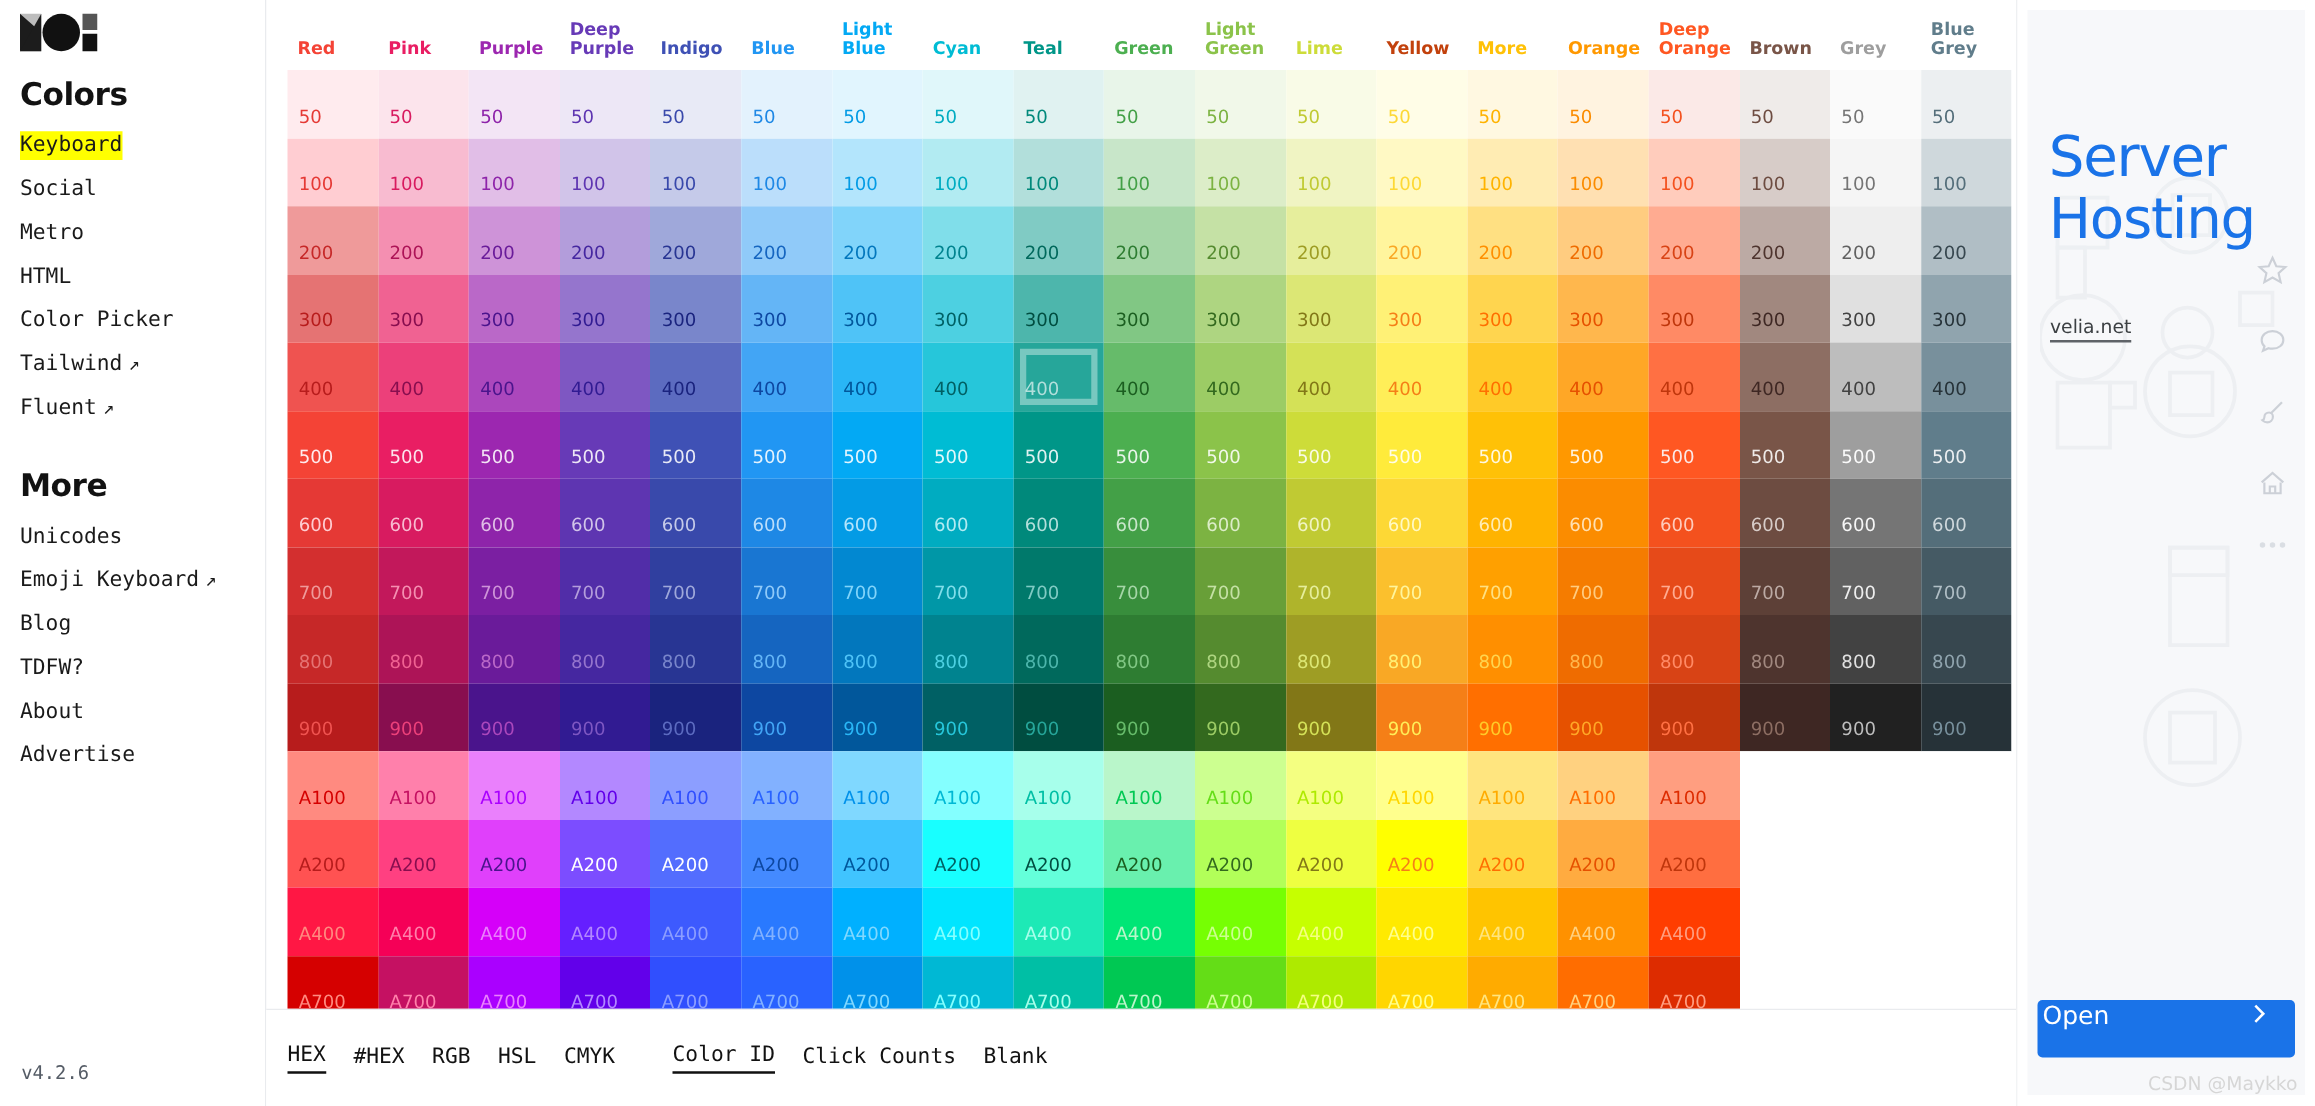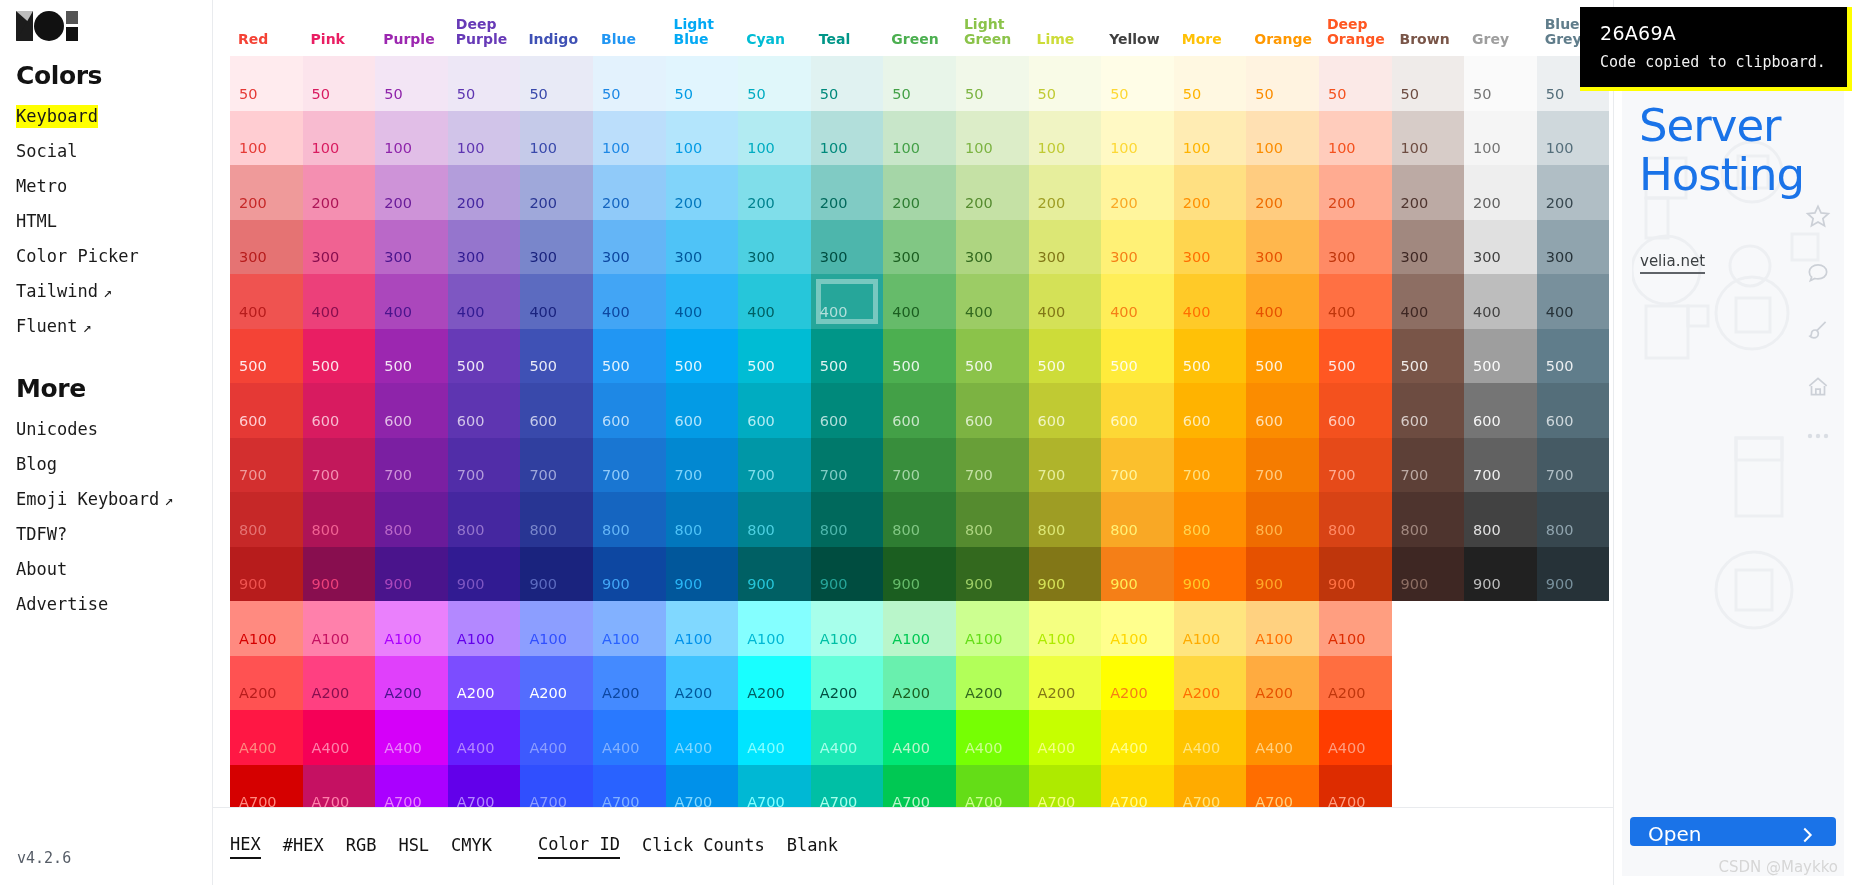--- a/index.html
+++ b/index.html
@@ -189,27 +189,27 @@
     width: 40px;
     display: flex;
     flex-direction: column;
     align-items: center;
     gap: 31px;
   }
   #ad-icons svg { opacity: 0.55; }
   #ad-open {
     position: absolute;
     left: 8px; bottom: 30px;
-    width: 206px; height: 29px;
+    width: 206px; height: 46px;
     background: #1a73e8;
     border-radius: 4px;
     display: flex;
-    align-items: flex-end;
+    align-items: flex-start;
     justify-content: space-between;
-    padding: 0 18px 0 18px;
+    padding: 0 18px 0 4px;
     cursor: pointer;
   }
   #ad-open span {
     font-family: "DejaVu Sans", "Liberation Sans", sans-serif;
     font-size: 20px;
     color: #fff;
   }
 
   
   #toast {
@@ -262,22 +262,22 @@
         <div class="side-head">Colors</div>
         <div class="side-item"><span class="hl">Keyboard</span></div>
         <div class="side-item"><span>Social</span></div>
         <div class="side-item"><span>Metro</span></div>
         <div class="side-item"><span>HTML</span></div>
         <div class="side-item"><span>Color Picker</span></div>
         <div class="side-item"><span>Tailwind</span><span class="ext">↗</span></div>
         <div class="side-item"><span>Fluent</span><span class="ext">↗</span></div>
         <div class="side-head more">More</div>
         <div class="side-item"><span>Unicodes</span></div>
+        <div class="side-item"><span>Emoji Keyboard</span><span class="ext">↗</span></div>
         <div class="side-item"><span>Blog</span></div>
-        <div class="side-item"><span>Emoji Keyboard</span><span class="ext">↗</span></div>
         <div class="side-item"><span>TDFW?</span></div>
         <div class="side-item"><span>About</span></div>
         <div class="side-item"><span>Advertise</span></div>
       </div>
     <div id="version">v4.2.6</div>
   </aside>
 
   <section id="main">
     <div id="grid-wrap">
       <div id="header-row">
@@ -289,21 +289,21 @@
           <div class="col-head" style="color: rgb(63, 81, 181);">Indigo</div>
           <div class="col-head" style="color: rgb(33, 150, 243);">Blue</div>
           <div class="col-head" style="color: rgb(3, 169, 244);">Light
 Blue</div>
           <div class="col-head" style="color: rgb(0, 188, 212);">Cyan</div>
           <div class="col-head" style="color: rgb(0, 150, 136);">Teal</div>
           <div class="col-head" style="color: rgb(76, 175, 80);">Green</div>
           <div class="col-head" style="color: rgb(139, 195, 74);">Light
 Green</div>
           <div class="col-head" style="color: rgb(205, 220, 57);">Lime</div>
-          <div class="col-head" style="color: #404040;">Yellow</div>
+          <div class="col-head" style="color: #c2410c;">Yellow</div>
           <div class="col-head" style="color: rgb(255, 193, 7);">More</div>
           <div class="col-head" style="color: rgb(255, 152, 0);">Orange</div>
           <div class="col-head" style="color: rgb(255, 87, 34);">Deep
 Orange</div>
           <div class="col-head" style="color: rgb(121, 85, 72);">Brown</div>
           <div class="col-head" style="color: rgb(158, 158, 158);">Grey</div>
           <div class="col-head" style="color: rgb(96, 125, 139);">Blue
 Grey</div>
         </div>
       <div id="color-grid">
@@ -1145,19 +1145,15 @@
 
       <div id="ad-open">
         <span>Open</span>
         <svg width="22" height="22" viewBox="0 0 24 24" fill="none" stroke="#fff" stroke-width="2.2">
             <polyline points="9,5 16,12 9,19"></polyline>
           </svg>
       </div>
     </div>
   </aside>
 
-  <div id="toast">
-    <div class="t1">26A69A</div>
-    <div class="t2">Code copied to clipboard.</div>
-  </div>
 
   <div id="csdn">CSDN @Maykko</div>
 </div>
 
 </body></html>

